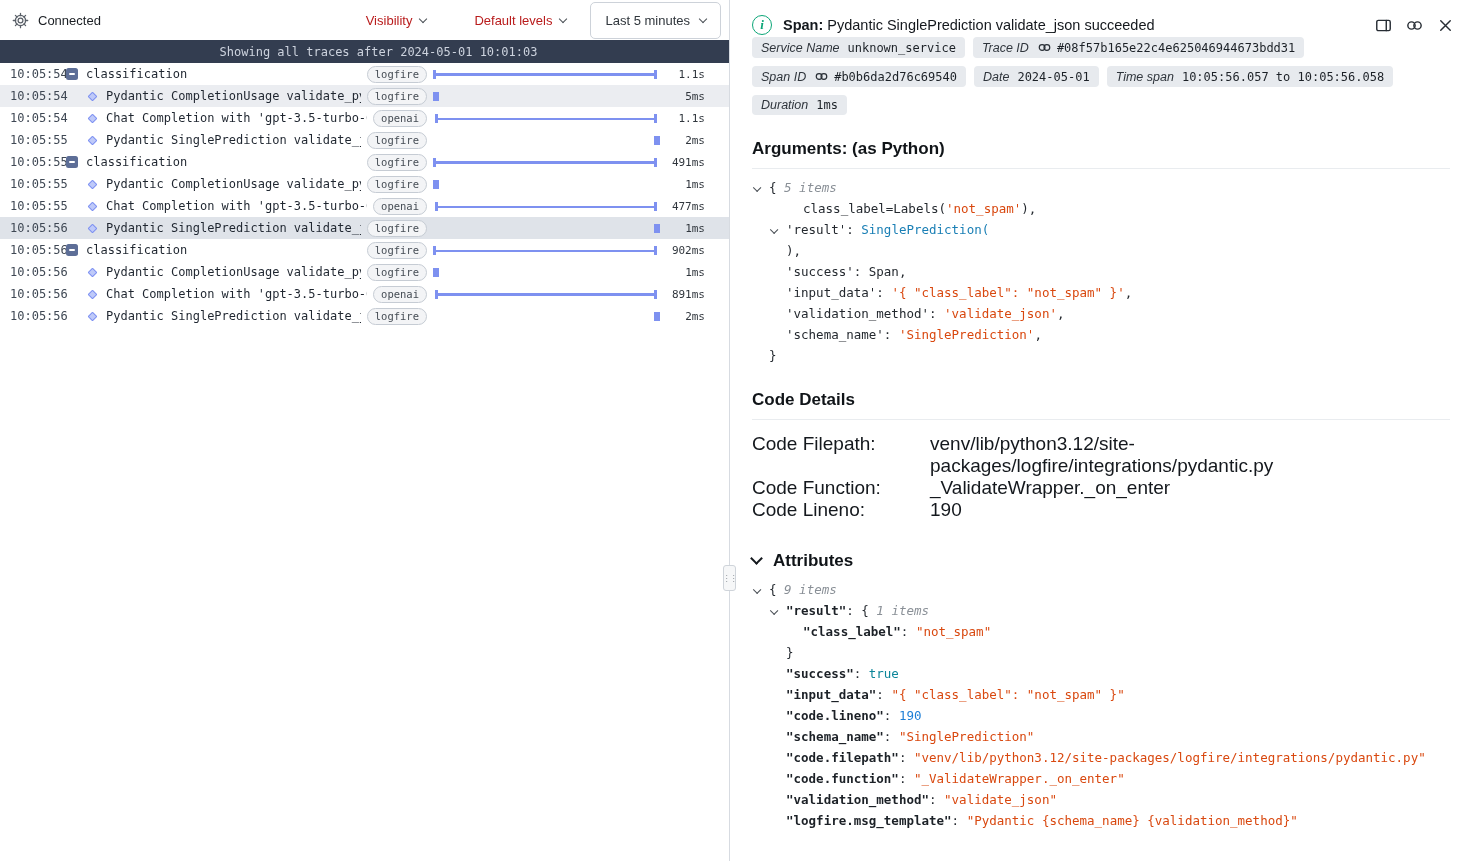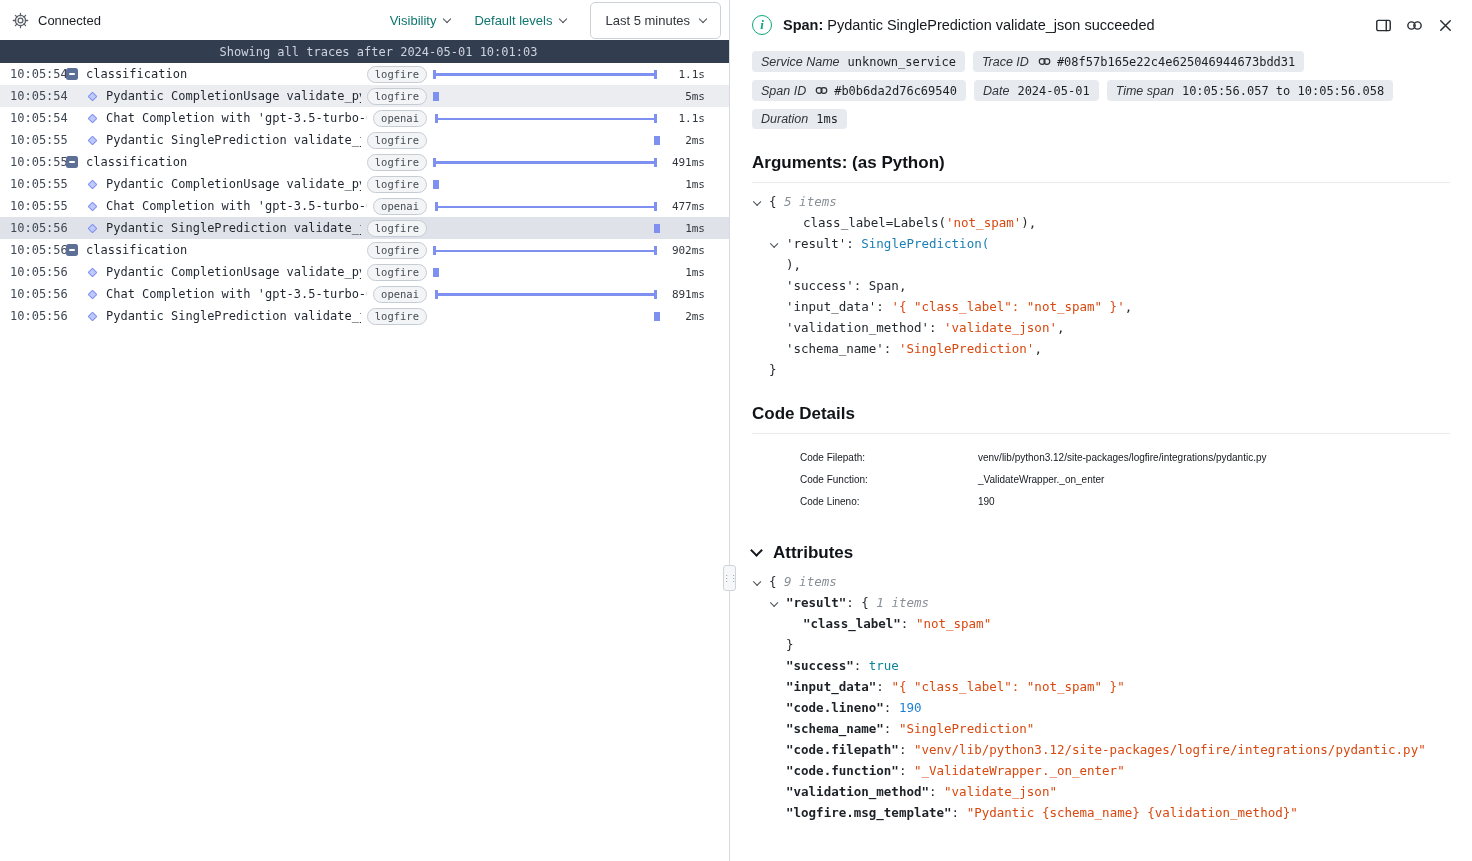--- a/index.html
+++ b/index.html
@@ -7,22 +7,22 @@
   body { width:1472px; height:861px; overflow:hidden; background:#fff;
          font-family:"Liberation Sans",sans-serif; color:#212529; }
   .app { display:flex; width:1472px; height:861px; position:relative; overflow:hidden; }
 
   
   .left { width:729px; flex-shrink:0; display:flex; flex-direction:column; overflow:hidden; }
   .topbar { height:40px; display:flex; align-items:center; padding:0 6px 0 12px; gap:9px; flex-shrink:0; }
   .status { font-size:13px; color:#1b1f24; }
   .gear { display:flex; align-items:center; cursor:pointer; background:none; border:none; padding:0; }
   .tb-right { margin-left:auto; display:flex; align-items:center; }
-  .ddl { background:none; border:none; font:13px "Liberation Sans",sans-serif; color:#0f766e;
-         display:flex; align-items:center; gap:8px; margin-right:24px; cursor:pointer; padding:0; }
+  .ddl { background:none; border:none; font:13px "Liberation Sans",sans-serif; color:#b91c1c;
+         display:flex; align-items:center; gap:8px; margin-right:24px; cursor:pointer; padding:0;margin-left:24px; }
   .range { border:1px solid #cdd2d9; border-radius:5px; background:#fff; height:37px; padding:0 14px;
            font:13px "Liberation Sans",sans-serif; color:#30363c; display:flex; align-items:center;
            gap:10px; margin-right:2px; cursor:pointer; }
   .ddchev { width:6px; height:6px; border-left:1.5px solid #4a5056; border-bottom:1.5px solid #4a5056;
             transform:rotate(-45deg); margin-top:-3px; }
 
   .banner { height:23px; background:var(--banner-bg,#333d50); color:#cdd3de;
             font:12px "DejaVu Sans Mono",monospace; display:flex; align-items:center; justify-content:center;
             flex-shrink:0;padding-left:28px; }
 
@@ -59,21 +59,21 @@
           color:var(--status-green,#0ca678); display:flex; align-items:center; justify-content:center;
           font:italic 700 13px "Liberation Serif",serif; flex-shrink:0; }
   .rtitle { margin-left:11px; font-size:14.5px; color:#14181d; }
   .rtitle b { font-weight:700; margin-right:4px; }
   .ricons { margin-left:auto; display:flex; align-items:center; gap:7px; }
   .icobtn { width:24px; height:24px; background:none; border:none; padding:2px; color:#272d34; cursor:pointer; }
   .icobtn svg { display:block; width:19px; height:19px; stroke:#272d34; fill:none; stroke-width:1.8;
                 stroke-linecap:round; stroke-linejoin:round; }
 
   .badges { display:flex; flex-wrap:wrap; gap:8px; padding:0 22px; margin-top:8px; }
-  .badges.first { margin-top:14px; }
+  .badges.first { margin-top:0; }
   .badge { display:inline-flex; align-items:center; background:#e7eaee; border-radius:4px; padding:3px 9px; font-size:12.5px; }
   .blabel { font-style:italic; color:#2f353c; margin-right:8px; }
   .bval { font:12px "DejaVu Sans Mono",monospace; color:#1c2127; }
   .linkico { width:15px; height:15px; margin-right:5px; fill:none; stroke:#272d34; stroke-width:1.9; cursor:pointer; }
 
   .tabs { display:flex; gap:26px; padding:0 22px; margin-top:13px; border-bottom:1px solid #e2e5e9; }
   .tab { font-size:13.5px; color:#20252b; padding:7px 1px 8px; cursor:pointer; }
   .tab.active { border-bottom:2px solid #14181d; margin-bottom:-1px; }
 
   .content { padding:0 22px; }
@@ -87,21 +87,21 @@
   .tk-p  { color:#24292f; }
   .tk-k  { color:#24292f; }
   .tk-jk { color:#1c2127; font-weight:700; }
   .tk-s  { color:var(--string,#d9480f); }
   .tk-n  { color:var(--number,#1c7ed6); }
   .tk-b  { color:var(--boolean,#0c8599); }
   .tk-cls{ color:var(--class-name,#1a7fb5); }
   .tk-it { color:#8a9097; font-style:italic; }
 
   .kvs { margin-top:13px; }
-  .kv { display:flex; font-size:10px; line-height:22px; color:#14181d;margin-left:48px; }
+  .kv { display:flex; font-size:19px; line-height:22px; color:#14181d; }
   .kvk { width:178px; flex-shrink:0; }
   .attr-h { display:flex; align-items:center; margin-top:30px; cursor:pointer; }
   .bigchev { width:9px; height:9px; border-left:2.4px solid #14181d; border-bottom:2.4px solid #14181d;
              transform:rotate(-45deg); margin-right:12px; margin-top:-5px; }
 </style>
 </head>
 <body>
 
 <div class="app">
 

